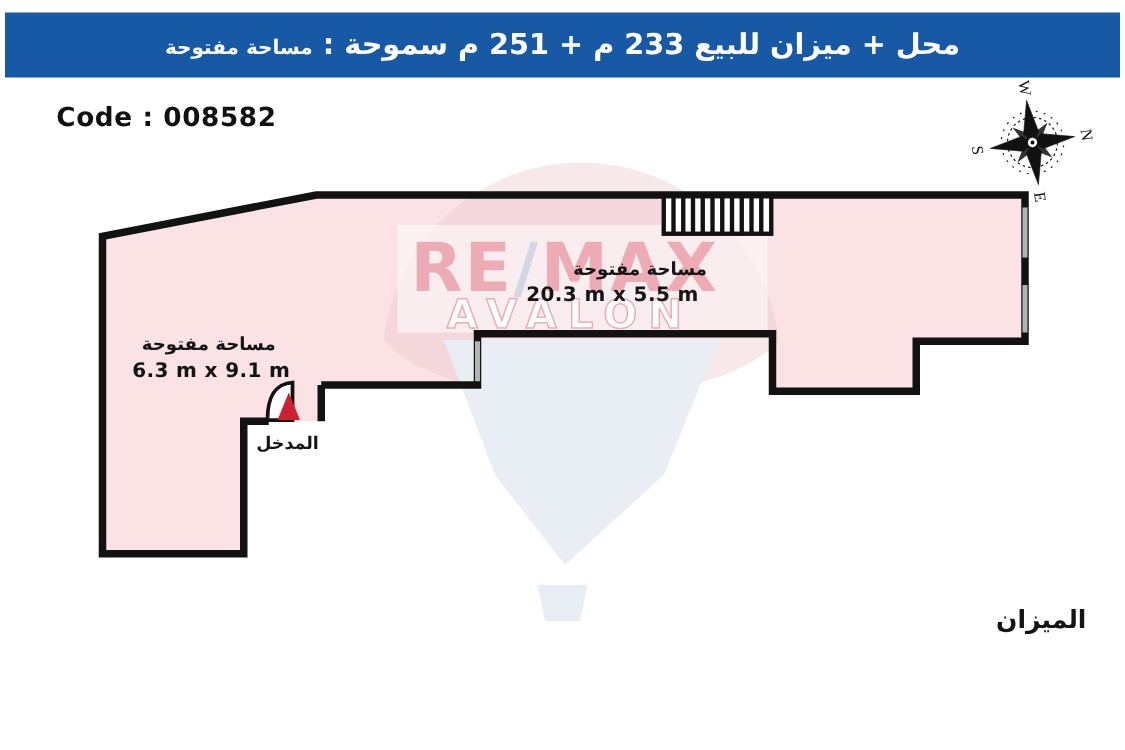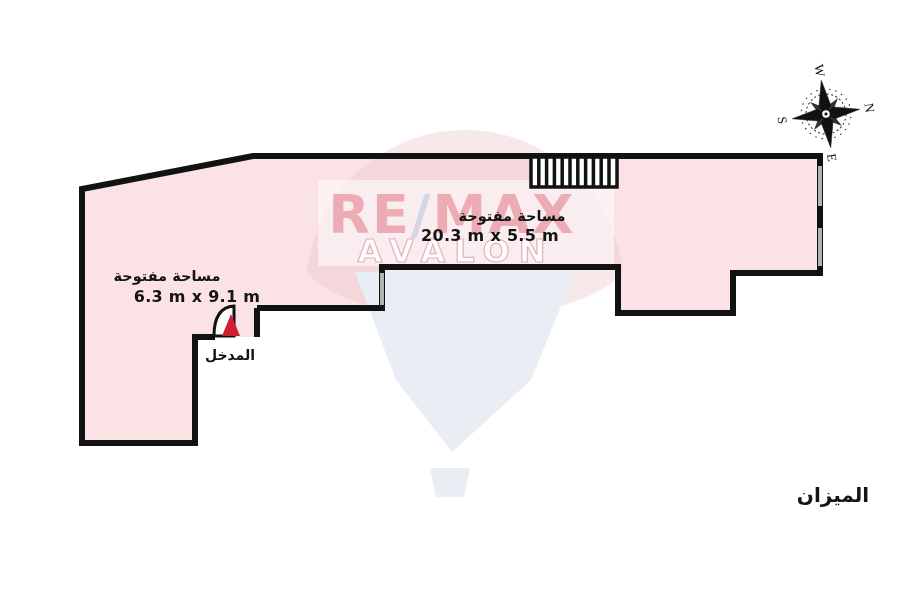--- a/index.html
+++ b/index.html
@@ -55,21 +55,25 @@
   .lbl-ar{font-size:14.5px;}
   .lbl-dims{font-size:16px;direction:ltr;letter-spacing:.3px;}
   .lbl-entrance{font-size:14px;}
   .lbl-mizan{font-size:20px;}
 </style>
 </head>
 <body>
 
 <div class="stage">
 
+  <div class="header">
+    <span class="t-main">محل + ميزان للبيع 233 م + 251 م سموحة :  </span><span class="t-tail">مساحة مفتوحة</span>
+  </div>
 
+  <div class="code">Code : 008582</div>
 
   <svg class="compass" width="110" height="110" viewBox="-55 -55 110 110">
     <g transform="rotate(82)">
       <circle class="ring" r="20" stroke-dasharray="2 2.4"></circle>
       <circle class="ring" r="25" stroke-dasharray="1.5 5"></circle>
       <g>
         <polygon class="pt2" points="0,-20 4,-6 0,0 -4,-6" transform="rotate(45)"></polygon>
         <polygon class="pt2" points="0,-20 4,-6 0,0 -4,-6" transform="rotate(135)"></polygon>
         <polygon class="pt2" points="0,-20 4,-6 0,0 -4,-6" transform="rotate(225)"></polygon>
         <polygon class="pt2" points="0,-20 4,-6 0,0 -4,-6" transform="rotate(315)"></polygon>
@@ -122,21 +126,21 @@
       <line x1="609" y1="157" x2="609" y2="187"></line>
     </g>
 
     <g>
       <path class="door" d="M 214 336 C 214 317 220 307 234 306 L 234 336 Z"></path>
       <polygon class="arrow" points="231,314 222,336 240,336"></polygon>
     </g>
   </svg>
 
   <div class="plan-label lbl-ar" style="left:167px;top:276px;">مساحة مفتوحة</div>
-  <div class="plan-label lbl-dims" style="left:169px;top:296px;margin-left:28px;">6.3 m x 9.1 m</div>
+  <div class="plan-label lbl-dims" style="left:169px;top:296px;">6.3 m x 9.1 m</div>
 
   <div class="plan-label lbl-ar" style="left:512px;top:216px;">مساحة مفتوحة</div>
   <div class="plan-label lbl-dims" style="left:490px;top:235px;">20.3 m x 5.5 m</div>
 
   <div class="plan-label lbl-entrance" style="left:230px;top:355px;">المدخل</div>
 
   <div class="plan-label lbl-mizan" style="left:833px;top:495px;">الميزان</div>
 </div>
 
 </body></html>

